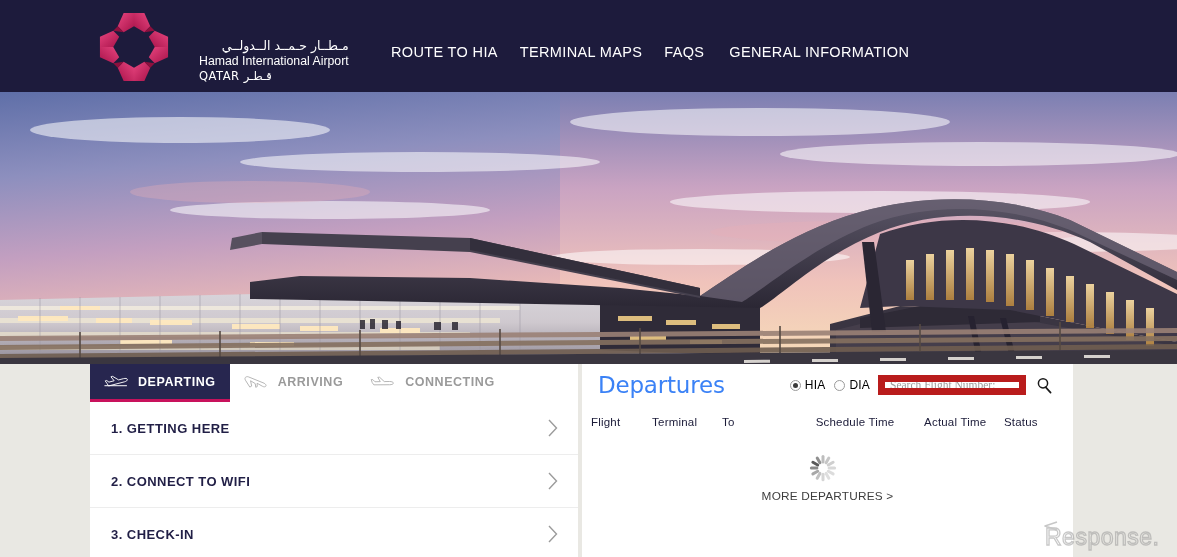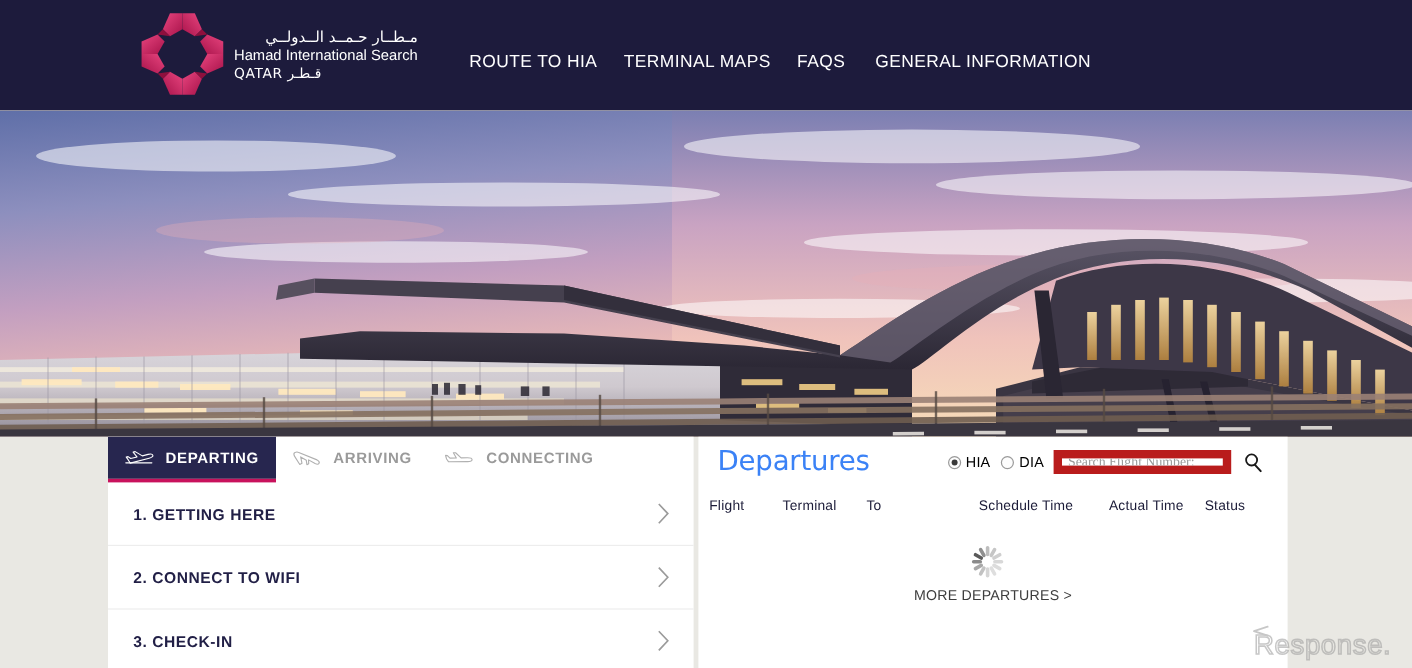--- a/index.html
+++ b/index.html
@@ -10,23 +10,23 @@
     font-family: "Liberation Sans", sans-serif;
   }
   #page { position: relative; width: 1177px; height: 557px; overflow: hidden; }
 
   
   .header {
     position: absolute; left: 0; top: 0; width: 1177px; height: 92px;
     background: #1d1b3c;
   }
   .logo-wrap {
-    position: absolute; left: 115px; top: 6px;
+    position: absolute; left: 97px; top: 6px;
     width: 210px; height: 78px;
-    display: flex; align-items: center; gap: 6px;
+    display: flex; align-items: flex-end; gap: 28px;
   }
   .logo-mark { width: 74px; height: 74px; flex: 0 0 74px; }
   .logo-text { padding-top: 2px; }
   .logo-ar {
     font-size: 12.5px; color: #ffffff; letter-spacing: 1.4px;
     font-family: "DejaVu Sans", sans-serif; direction: rtl; line-height: 15px;
     white-space: nowrap;
   }
   .logo-en {
     font-size: 12.3px; color: #ffffff; line-height: 16px; white-space: nowrap;
@@ -203,21 +203,21 @@
 
           <path d="M22 28 L30 36 L22 50 L4 36 Z" fill="#c11e5c" opacity=".0"></path>
           <path d="M28 22 L36 30 L22 28 Z" fill="#8e0f3d"></path>
           <path d="M72 22 L64 30 L78 28 Z" fill="#8e0f3d"></path>
           <path d="M28 78 L36 70 L22 72 Z" fill="#8e0f3d"></path>
           <path d="M72 78 L64 70 L78 72 Z" fill="#8e0f3d"></path>
         </g>
       </svg>
       <div class="logo-text">
         <div class="logo-ar">مـطــار حـمــد الــدولــي</div>
-        <div class="logo-en">Hamad International Search</div>
+        <div class="logo-en">Hamad International Airport</div>
         <div class="logo-qa">QATAR قـطـر</div>
       </div>
     </div>
 
     <nav class="nav">
       <a href="#">ROUTE TO HIA</a>
       <a href="#">TERMINAL MAPS</a>
       <a href="#">FAQS</a>
       <a href="#" class="gap-lg">GENERAL INFORMATION</a>
     </nav>

